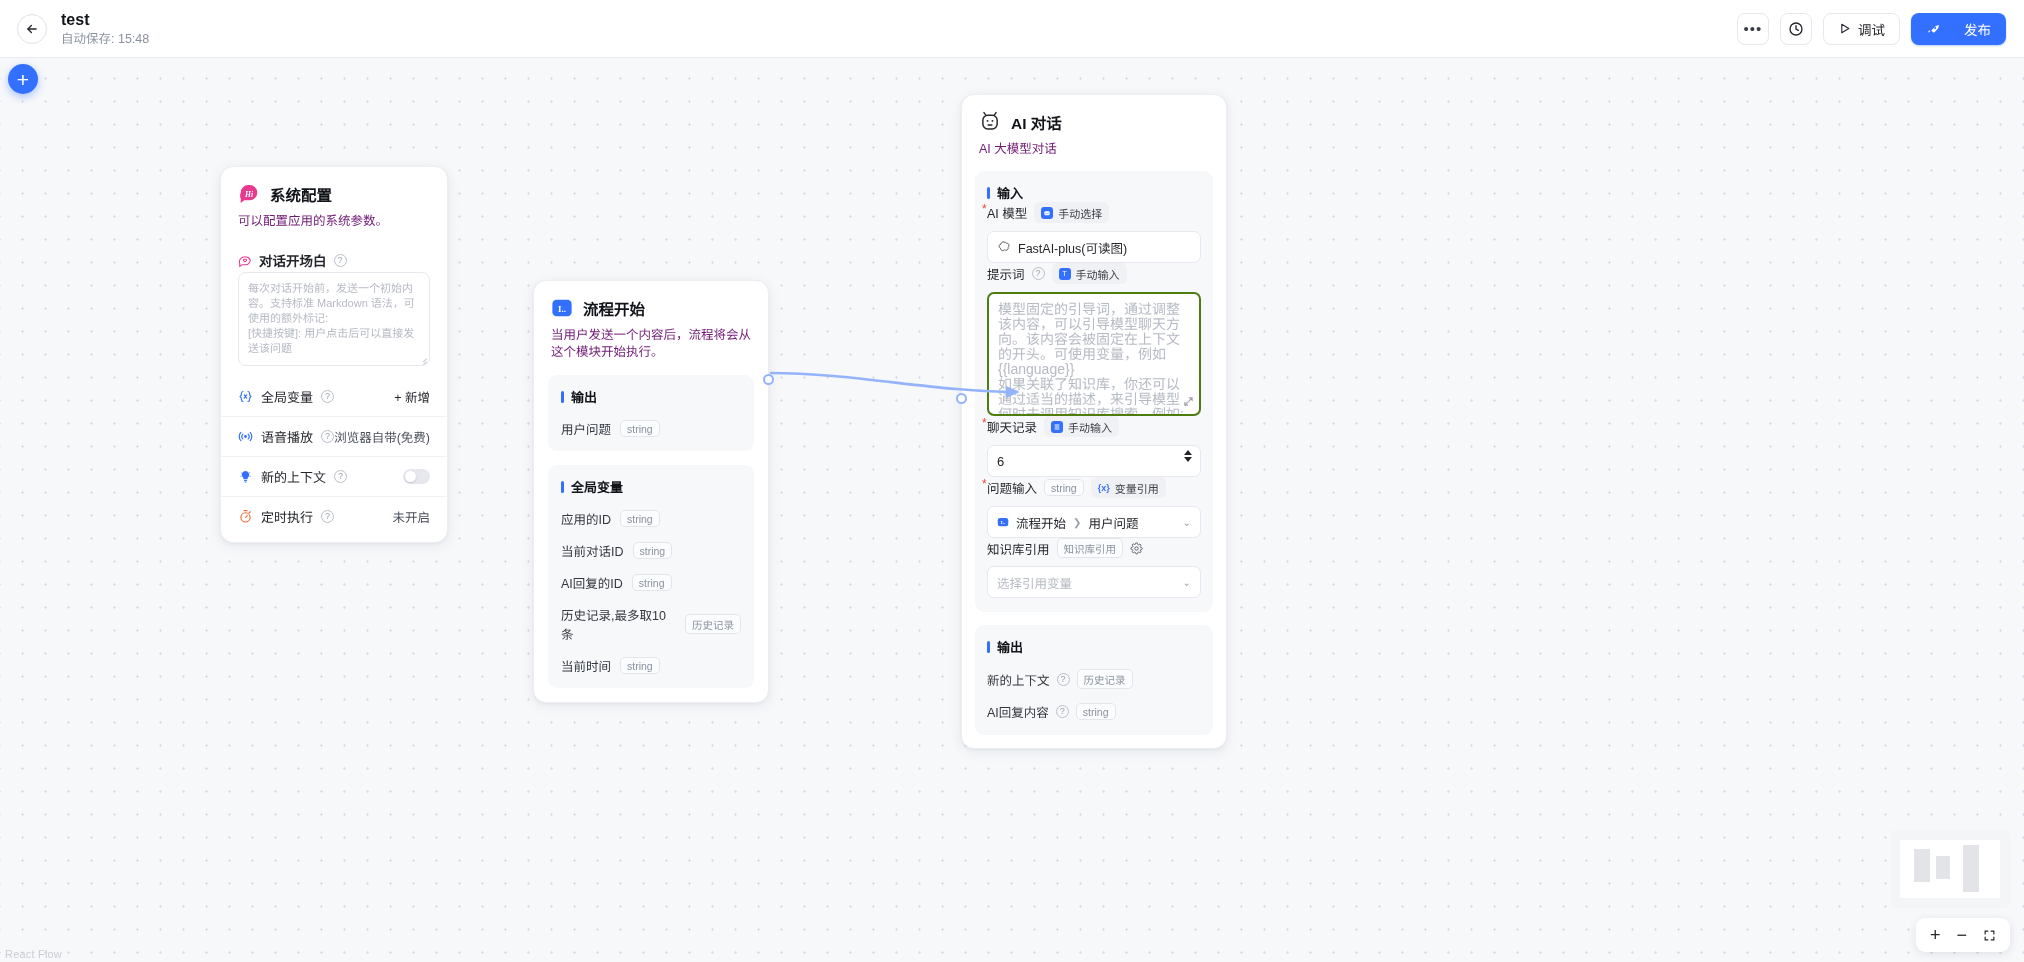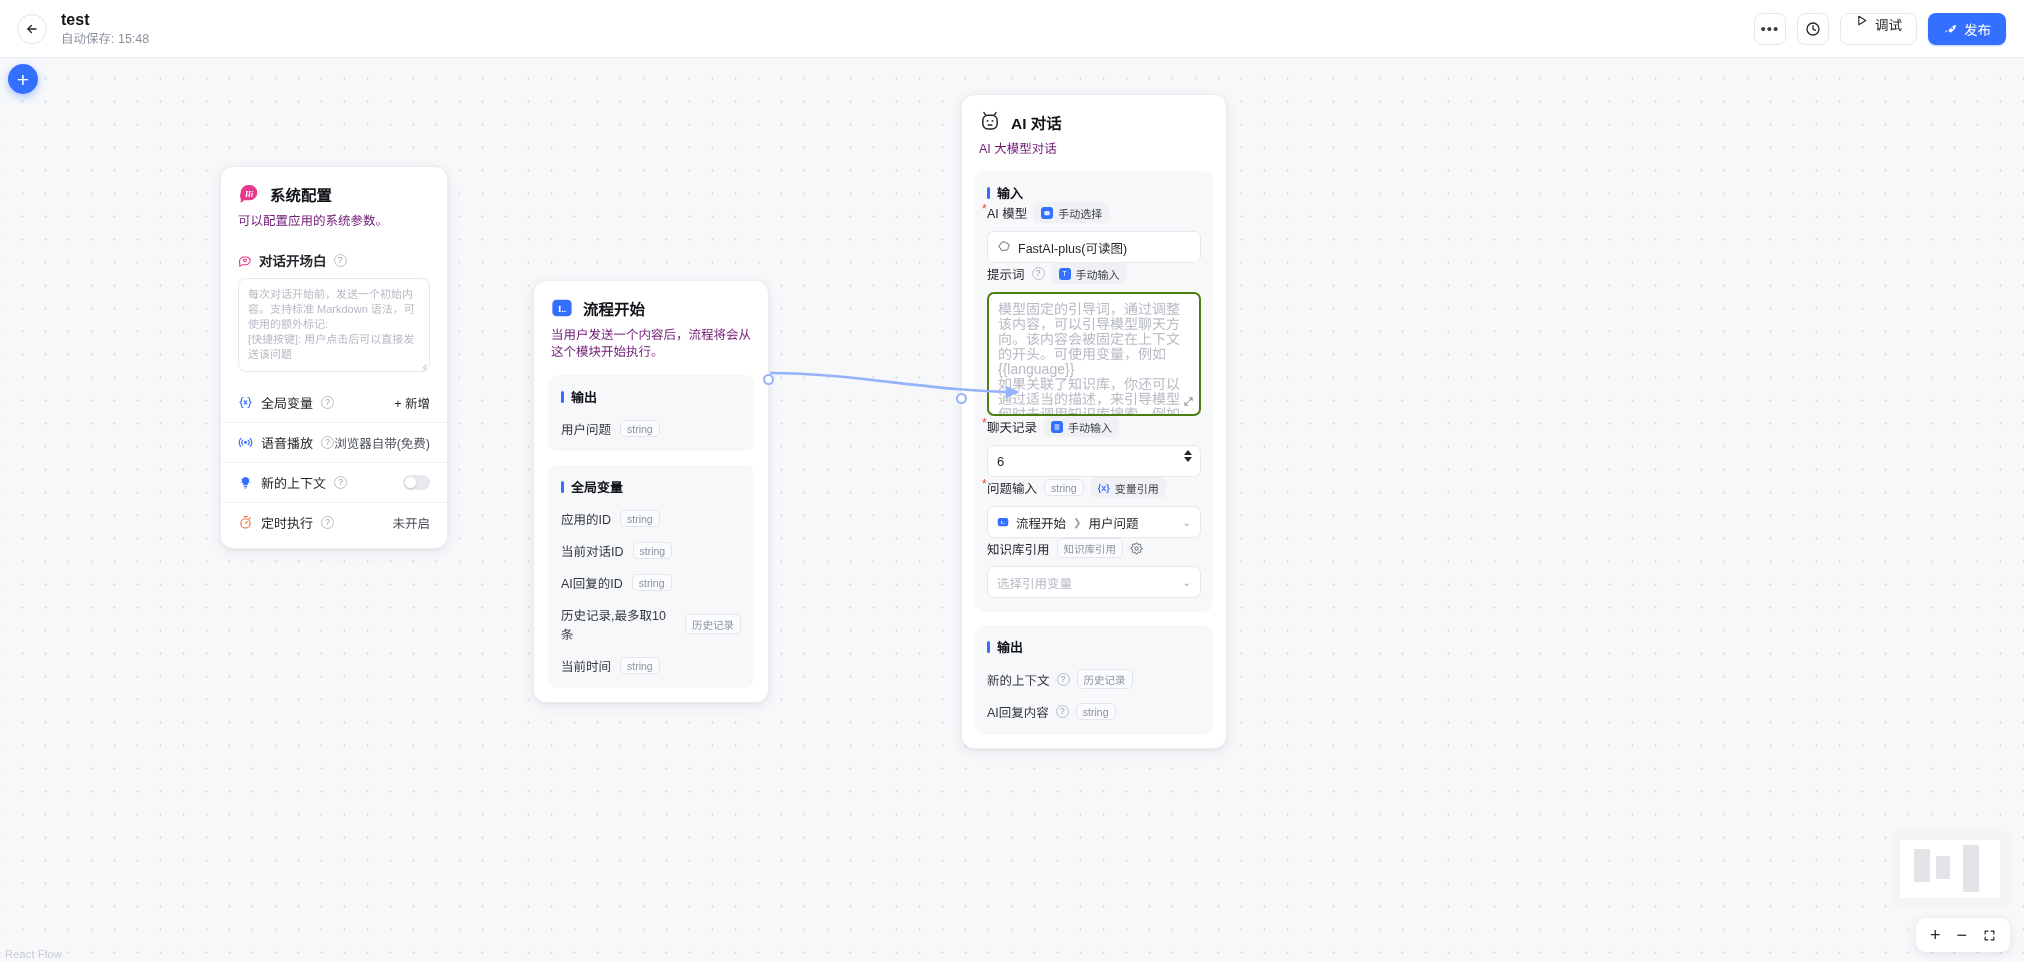--- a/index.html
+++ b/index.html
@@ -36,27 +36,27 @@
   .icon-btn {
     width: 32px; height: 32px; border-radius: 8px;
     border: 1px solid #e6e8ee; background: #fff;
     display: flex; align-items: center; justify-content: center;
     cursor: pointer;
   }
   .icon-btn .dots { font-size: 15px; color: #3b3f46; letter-spacing: 1px; line-height: 8px; }
   .btn-outline {
     height: 32px; padding: 0 14px; border-radius: 8px;
     border: 1px solid #e6e8ee; background: #fff;
-    display: flex; align-items: flex-start; gap: 7px;
+    display: flex; align-items: center; gap: 7px;
     font-size: 13.5px; color: #24262b; cursor: pointer;
   }
   .btn-primary {
     height: 32px; padding: 0 15px; border-radius: 8px;
     background: #3370ff; border: none; color: #fff;
-    display: flex; align-items: center; gap: 7px;
+    display: flex; align-items: center; gap: 24px;
     font-size: 13.5px; font-weight: 500; cursor: pointer;
     box-shadow: 0 1px 2px rgba(51,112,255,.35);
   }
 
   
   #canvas {
     position: absolute; top: 58px; left: 0;
     width: 2024px; height: 904px;
     background-color: #f7f8fa;
     background-image: radial-gradient(#dcdfe6 1.05px, transparent 1.05px);
@@ -100,21 +100,21 @@
     display: flex; align-items: center; gap: 7px;
     padding: 0 17px; margin-top: 20px;
   }
   .sec-label { font-size: 13.5px; font-weight: 700; color: #24262b; }
   .help-icon {
     width: 13px; height: 13px; border-radius: 50%;
     border: 1px solid #b9bec8; color: #9aa0ab;
     font-size: 9px; line-height: 11px; text-align: center;
     flex: none; font-family: "Liberation Sans", sans-serif;
   }
-  .ta-wrap { padding: 0 17px; margin-top: 8px; position: relative; }
+  .ta-wrap { padding: 0 17px; margin-top: 2px; position: relative; }
   .fake-textarea {
     width: 100%; height: 94px;
     border: 1px solid #e6e8ee; border-radius: 8px;
     background: #fff;
     padding: 8px 9px;
     font-size: 11px; line-height: 15px; color: #b6bac3;
     overflow: hidden; position: relative; cursor: text;
   }
   .resize-grip {
     position: absolute; right: 2px; bottom: 2px;

